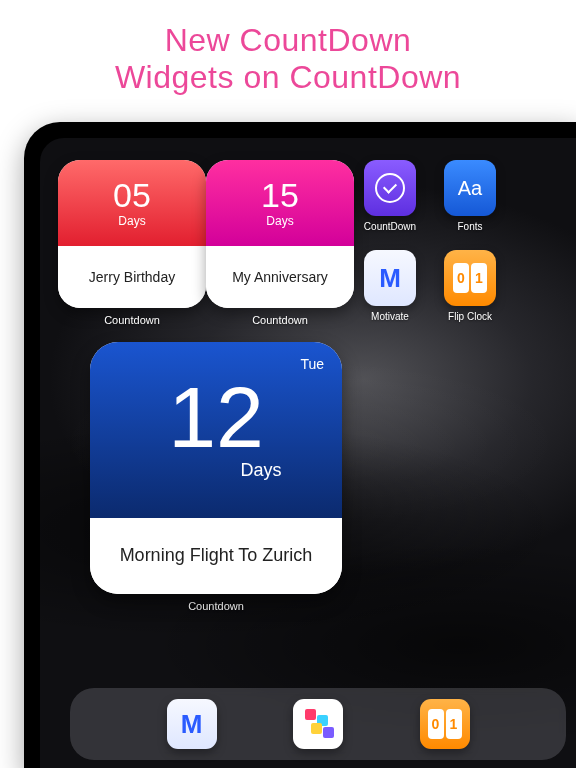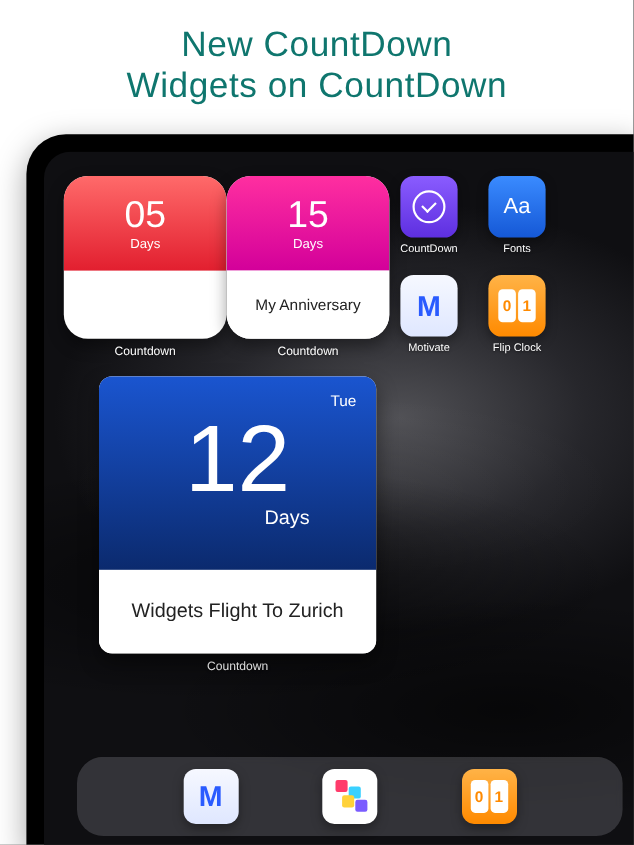--- a/index.html
+++ b/index.html
@@ -8,21 +8,21 @@
   height: 768px;
   background: #fff;
   font-family: -apple-system, "Helvetica Neue", Arial, sans-serif;
   overflow: hidden;
   position: relative;
 }
 .promo-heading {
   text-align: center;
   font-size: 32px;
   font-weight: 300;
-  color: #0f766e;
+  color: #ec4899;
   padding: 22px 20px 18px;
   line-height: 1.15;
   letter-spacing: 0.5px;
 }
 .device-frame {
   position: absolute;
   left: 24px;
   right: -4px;
   top: 122px;
   bottom: -4px;
@@ -102,21 +102,21 @@
   box-shadow: 0 4px 10px rgba(0,0,0,.35);
 }
 .app-label { color:#fff; font-size:10px; margin-top:5px; font-weight:300; text-shadow:0 1px 2px rgba(0,0,0,.5);}
 .ic-countdown { background: linear-gradient(180deg,#8a5cff 0%, #5e2fe0 100%); }
 .ic-fonts { background: linear-gradient(180deg,#3a8bff 0%, #1558d6 100%); color:#fff; font-weight:500; font-size:20px;}
 .ic-motivate { background: linear-gradient(180deg,#f6f8ff 0%, #dfe7ff 100%); color:#2a5bff; font-weight:800; font-size:26px;}
 .ic-flip { background: linear-gradient(180deg,#ffb347 0%, #ff8a00 100%); }
 
 .widget-large-wrap { margin-top: 16px; display:flex; flex-direction:column; align-items:center; width:252px; margin-left:32px;}
 .widget-large {
-  width:252px; height:252px; border-radius:12px; overflow:hidden;
+  width:252px; height:252px; border-radius:28px; overflow:hidden;
   background:#fff; box-shadow: 0 8px 18px rgba(0,0,0,.4);
   position:relative;
 }
 .large-top {
   height:70%;
   background: linear-gradient(180deg,#1a55d0 0%, #0b2a6e 100%);
   color:#fff; position:relative;
   display:flex; flex-direction:column; align-items:center; justify-content:center;
 }
 .large-top .day { position:absolute; top:14px; right:18px; font-size:14px; font-weight:300;}
@@ -165,20 +165,21 @@
     <div class="home-grid">
 
       <div class="row1">
 
         <div class="widget-small">
           <div class="card">
             <div class="card-top grad-red">
               <div class="num">05</div>
               <div class="unit">Days</div>
             </div>
+            <div class="card-bottom">Jerry  Birthday</div>
           </div>
           <div class="widget-label">Countdown</div>
         </div>
 
         <div class="widget-small">
           <div class="card">
             <div class="card-top grad-pink">
               <div class="num">15</div>
               <div class="unit">Days</div>
             </div>
@@ -214,21 +215,21 @@
         </div>
       </div>
 
       <div class="widget-large-wrap">
         <div class="widget-large">
           <div class="large-top">
             <div class="day">Tue</div>
             <div class="num">12</div>
             <div class="unit">Days</div>
           </div>
-          <div class="large-bottom">Widgets Flight To Zurich</div>
+          <div class="large-bottom">Morning Flight To Zurich</div>
         </div>
         <div class="widget-label">Countdown</div>
       </div>
 
     </div>
 
     <div class="dock">
       <div class="app-icon ic-motivate">M</div>
       <div class="app-icon" style="background:#fff">
         <div class="tetra">

